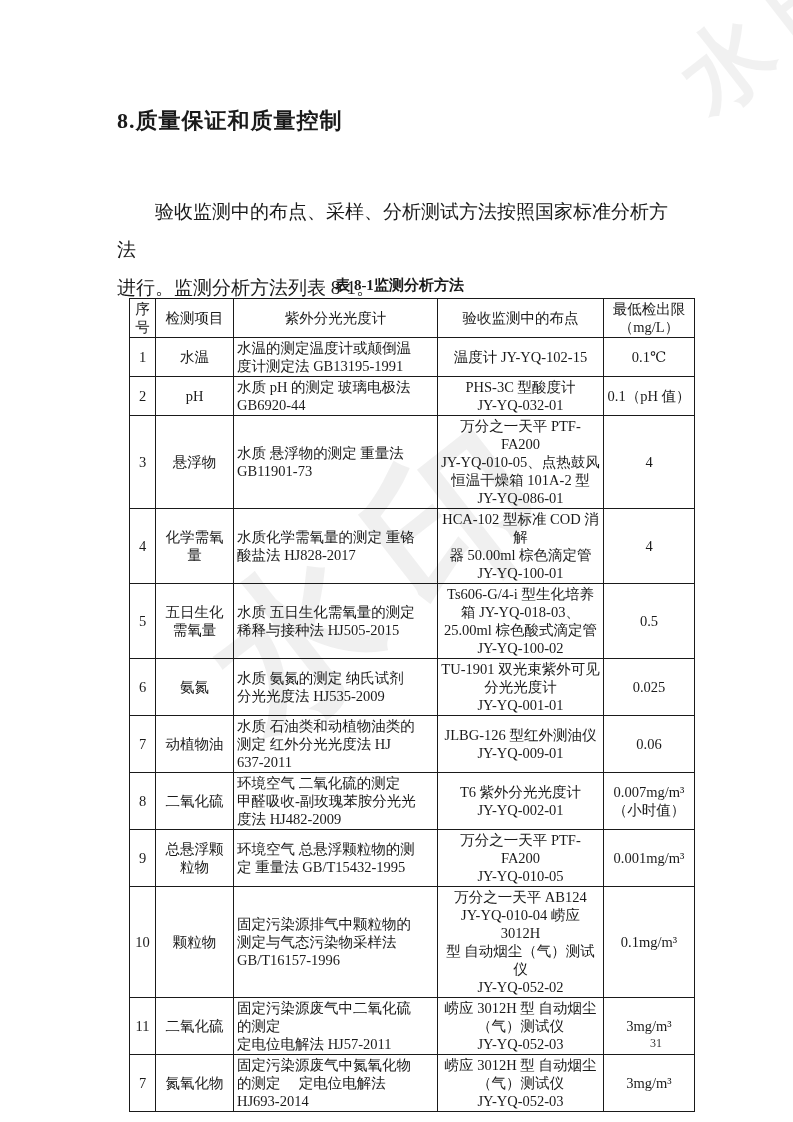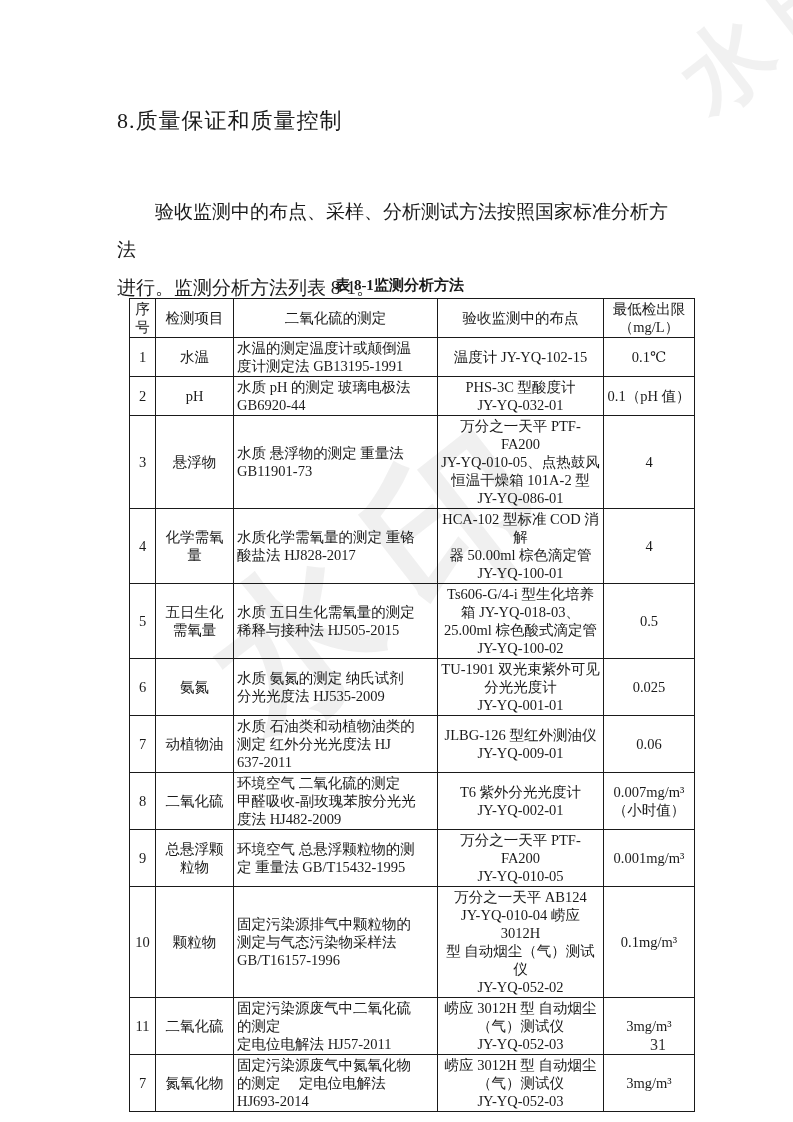--- a/index.html
+++ b/index.html
@@ -8,21 +8,21 @@
     width:793px; height:1122px;
     font-family:"Liberation Serif","DejaVu Serif",serif;
     color:#1a1a1a;
     position:relative;
     overflow:hidden;
   }
   .page { position:relative; width:793px; height:1122px; }
 
   .h1 {
     position:absolute; left:117px; top:106px;
-    font-size:22px; font-weight:normal; letter-spacing:1px;
+    font-size:22px; font-weight:bold; letter-spacing:1px;
   }
   .h2 {
     position:absolute; left:141px; top:149px;
     font-size:20px; font-weight:bold; letter-spacing:1px;
   }
   .para {
     position:absolute; left:117px; top:193px; width:566px;
     font-size:19px; line-height:38px;
     white-space:pre-line; text-indent:2em;
   }
@@ -81,21 +81,21 @@
     position:absolute; left:660px; top:-60px; width:300px;
     transform:rotate(-38deg);
     font-size:90px; letter-spacing:20px;
     color:#000; opacity:0.05;
     z-index:1; pointer-events:none;
     font-weight:bold;
     white-space:nowrap;
   }
   .page-number {
     position:absolute; left:650px; top:1036px;
-    font-size:16px; color:#333;
+    font-size:12px; color:#333;
   }
 </style>
 </head>
 <body>
 
 <div class="page">
 
   <div class="watermark">水印</div>
   <div class="watermark-corner">水印</div>
 
@@ -113,21 +113,21 @@
       <col class="c-no">
         <col class="c-item">
         <col class="c-method">
         <col class="c-instr">
         <col class="c-limit">
     </colgroup>
     <thead>
       <tr class="hdr">
         <th>序号</th>
         <th>检测项目</th>
-        <th>二氧化硫的测定</th>
+        <th>紫外分光光度计</th>
         <th>验收监测中的布点</th>
         <th>最低检出限
 （mg/L）</th>
       </tr>
     </thead>
     <tbody>
       <tr class="r0">
         <td class="no">1</td>
         <td class="item">水温</td>
         <td class="method">水温的测定温度计或颠倒温

